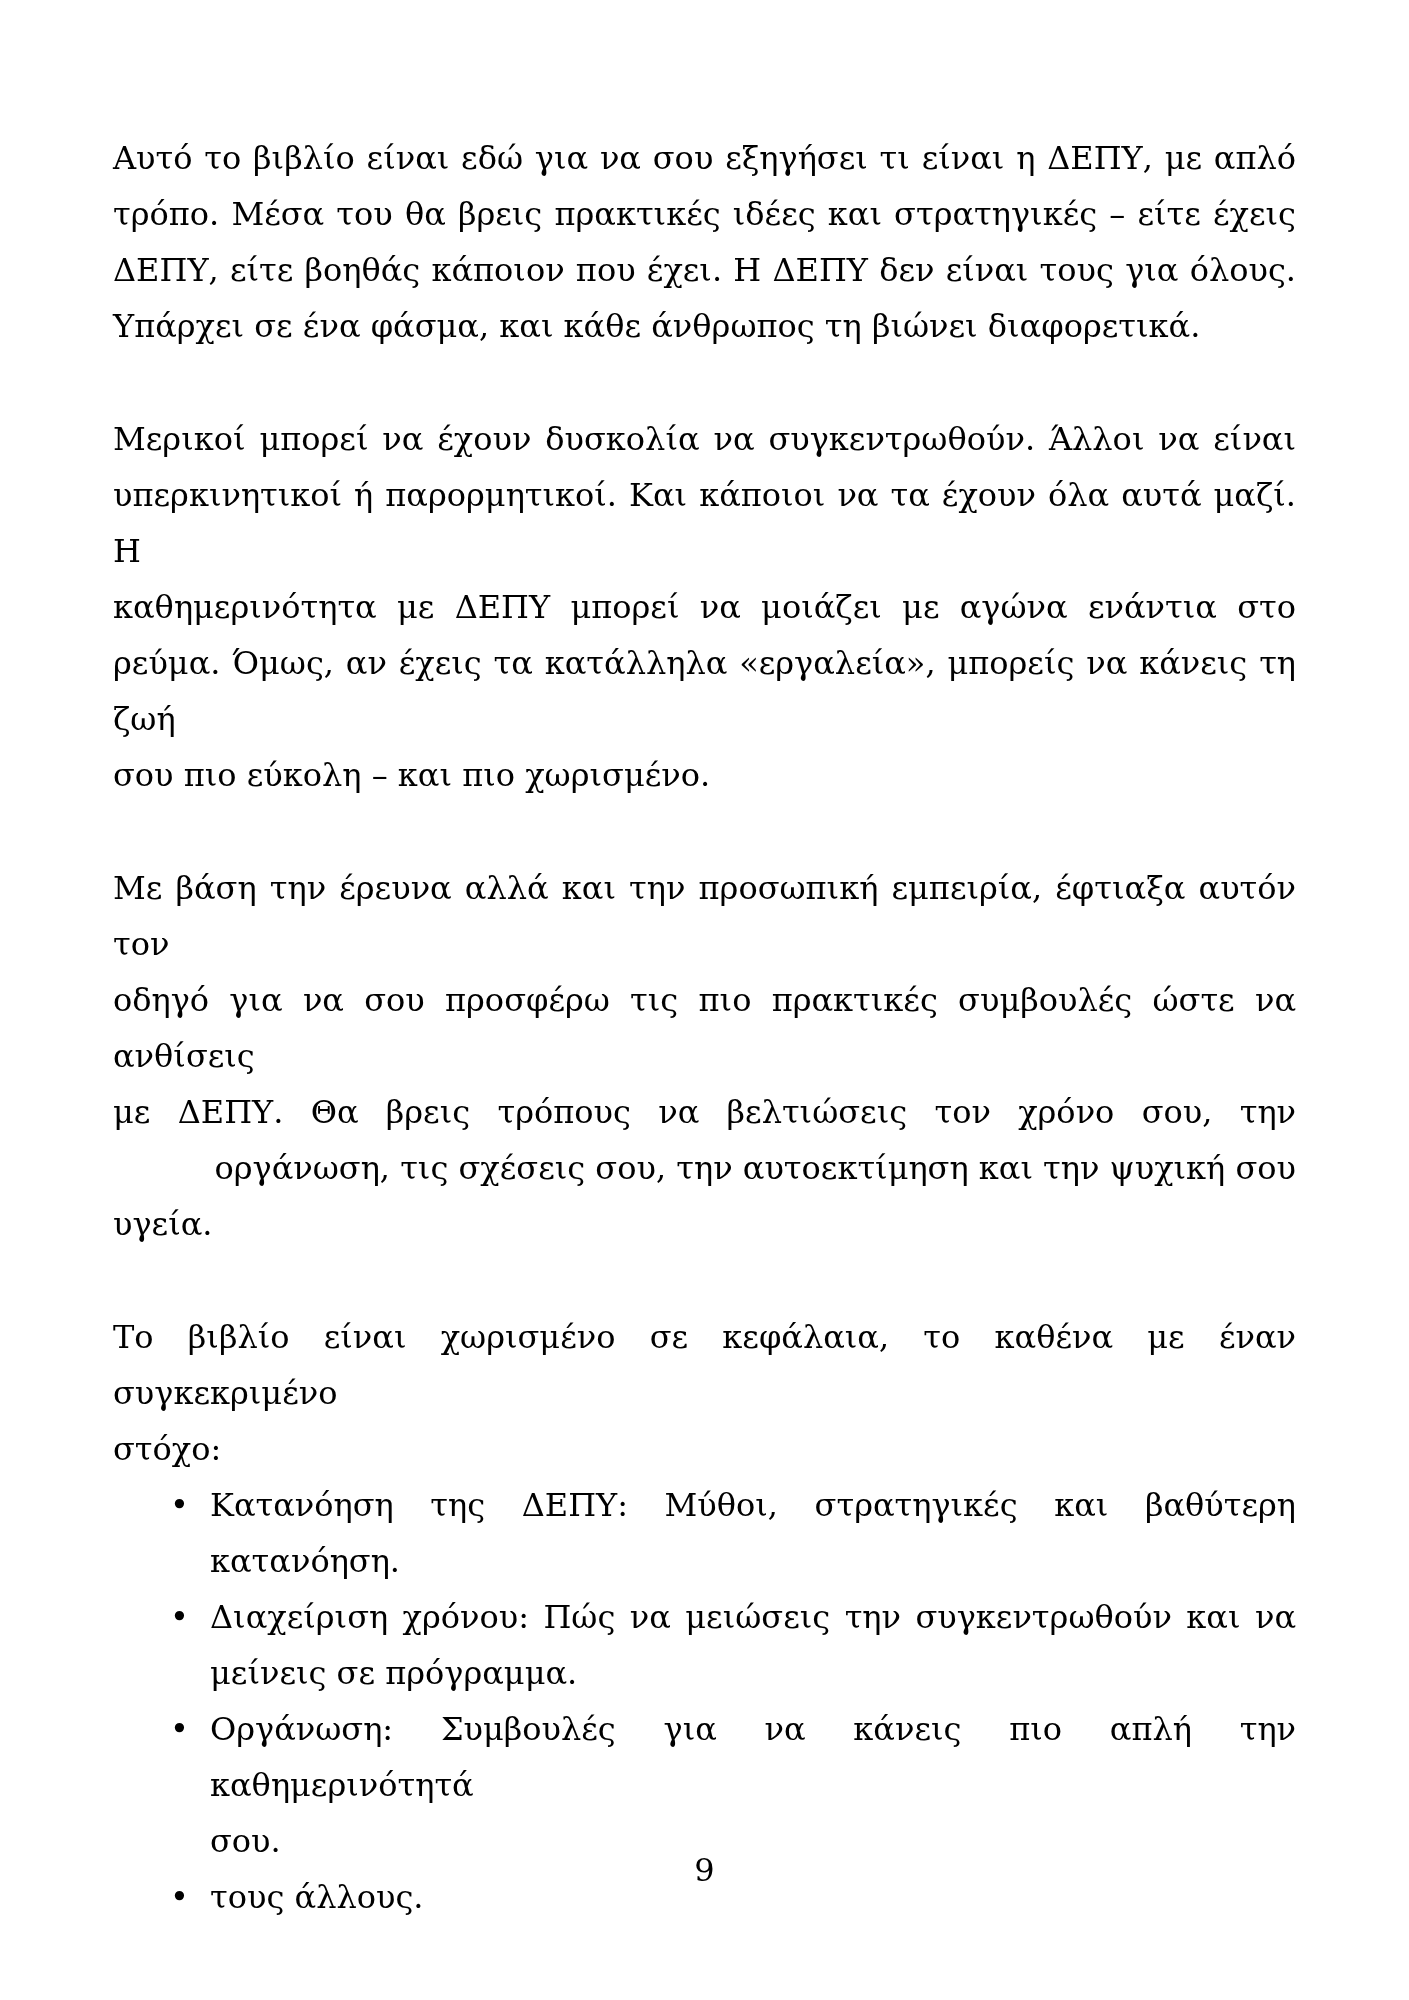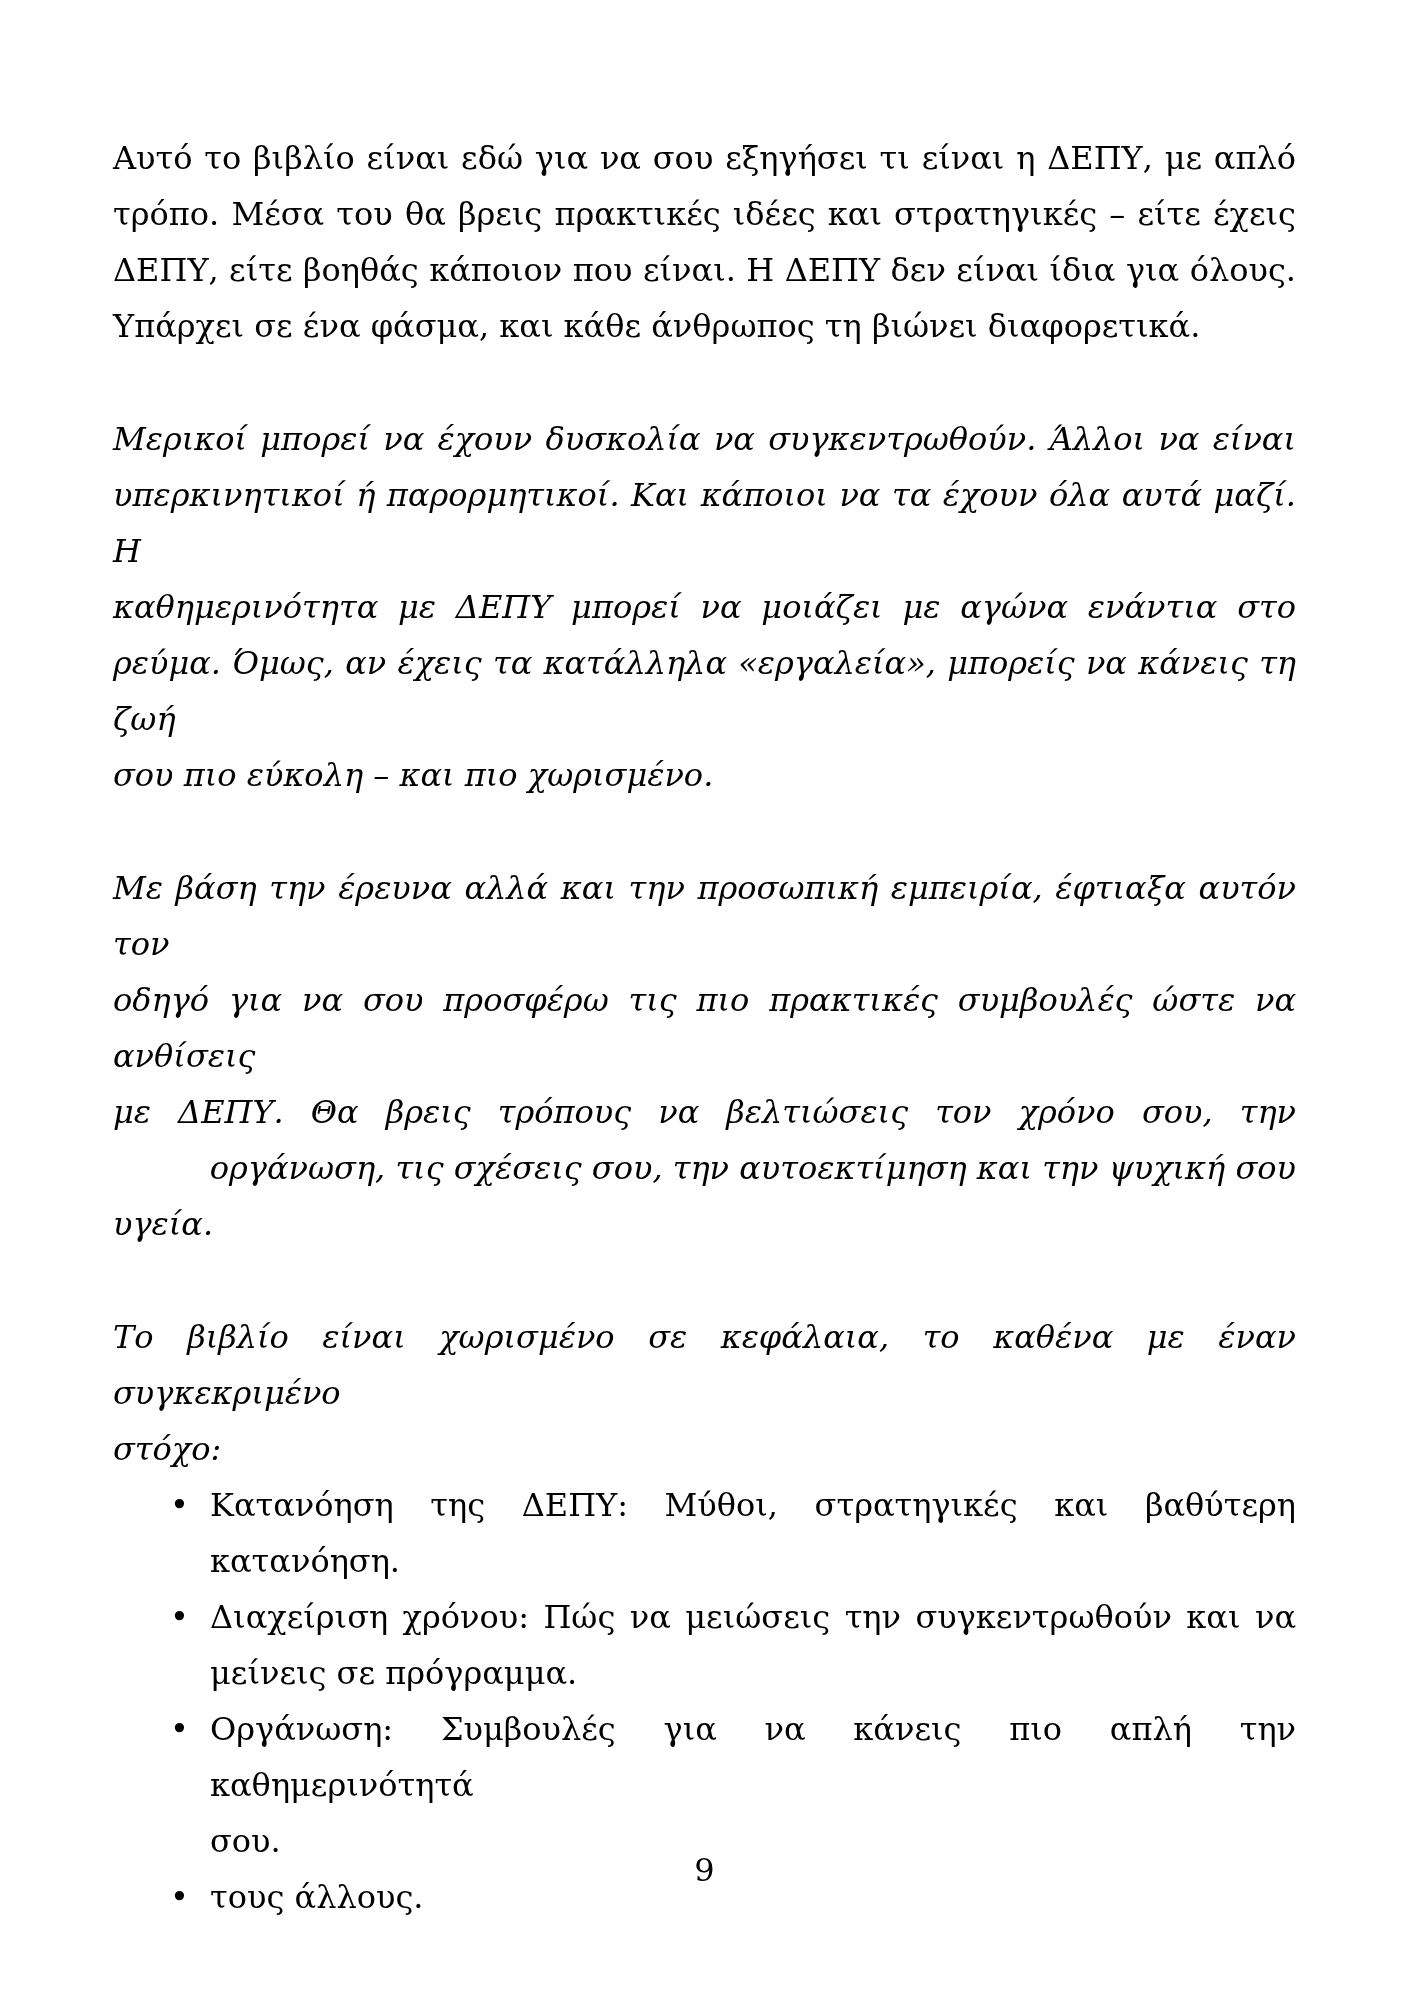--- a/index.html
+++ b/index.html
@@ -22,21 +22,20 @@
     position: absolute;
     left: 113px;
     top: 130px;
     width: 1183px;
   }
   .para {
     margin: 0;
   }
   .para + .para {
     margin-top: 57px;
-    font-style: italic;
   }
   
   .list {
     margin-top: 0;
   }
   .line {
     text-align: justify;
     text-align-last: justify;
     white-space: normal;
   }
@@ -66,21 +65,21 @@
   }
 </style>
 </head>
 <body>
 
 <div class="page">
   <div class="content">
       <div class="para">
         <div class="line">Αυτό το βιβλίο είναι εδώ για να σου εξηγήσει τι είναι η ΔΕΠΥ, με απλό</div>
         <div class="line">τρόπο. Μέσα του θα βρεις πρακτικές ιδέες και στρατηγικές – είτε έχεις</div>
-        <div class="line">ΔΕΠΥ, είτε βοηθάς κάποιον που είναι. Η ΔΕΠΥ δεν είναι ίδια για όλους.</div>
+        <div class="line">ΔΕΠΥ, είτε βοηθάς κάποιον που έχει. Η ΔΕΠΥ δεν είναι τους για όλους.</div>
         <div class="line last">Υπάρχει σε ένα φάσμα, και κάθε άνθρωπος τη βιώνει διαφορετικά.</div>
       </div>
       <div class="para">
         <div class="line">Μερικοί μπορεί να έχουν δυσκολία να συγκεντρωθούν. Άλλοι να είναι</div>
         <div class="line">υπερκινητικοί ή παρορμητικοί. Και κάποιοι να τα έχουν όλα αυτά μαζί. Η</div>
         <div class="line">καθημερινότητα με ΔΕΠΥ μπορεί να μοιάζει με αγώνα ενάντια στο</div>
         <div class="line">ρεύμα. Όμως, αν έχεις τα κατάλληλα «εργαλεία», μπορείς να κάνεις τη ζωή</div>
         <div class="line last">σου πιο εύκολη – και πιο χωρισμένο.</div>
       </div>
       <div class="para">

